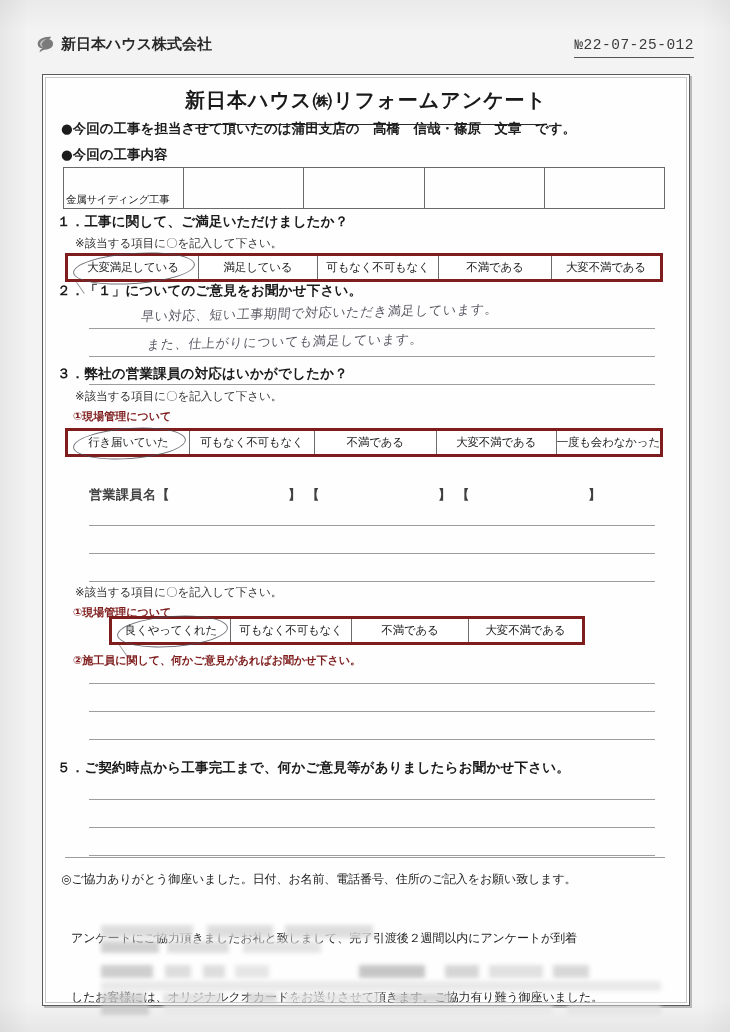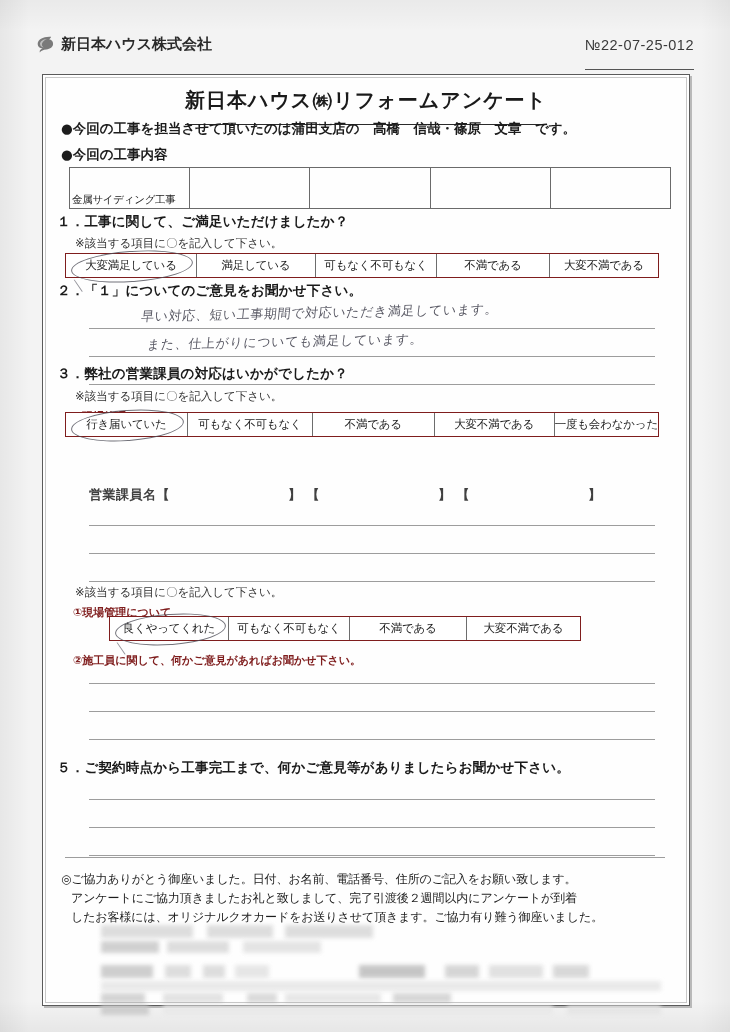--- a/index.html
+++ b/index.html
@@ -58,26 +58,26 @@
     font-size: 15px;
     font-weight: bold;
     color: #2a2a2a;
     letter-spacing: 0px;
     white-space: nowrap;
   }
   .doc-no {
     position: absolute;
     right: 36px;
     top: 3px;
-    font-family: Liberation Sans, sans-serif;
+    font-family: Liberation Mono, monospace;
     font-size: 14.5px;
     color: #3a3a3a;
     letter-spacing: 0.5px;
     border-bottom: 1px solid #555;
-    padding-bottom: 16px;
+    padding-bottom: 4px;
     white-space: nowrap;
   }
 
   
   .form-frame {
     position: absolute;
     left: 42px;
     top: 74px;
     width: 646px;
     height: 930px;
@@ -126,21 +126,21 @@
     color: #1c1c1c;
     white-space: nowrap;
     letter-spacing: 0px;
   }
   .bullet-line.l1 { top: 45px; }
   .bullet-line.l2 { top: 71px; }
 
   
   .work-table {
     position: absolute;
-    left: 26px;
+    left: 20px;
     top: 92px;
     width: 600px;
     height: 40px;
     border: 1px solid #6a6a6a;
     display: flex;
   }
   .work-table .cell {
     flex: 1 1 0;
     border-right: 1px solid #6a6a6a;
     position: relative;
@@ -182,21 +182,21 @@
     font-family: "DejaVu Sans", sans-serif;
     font-size: 11px;
     font-weight: bold;
     color: #7f1d1d;
     white-space: nowrap;
   }
 
   
   .opt-table {
     position: absolute;
-    border: 1px solid #7f1d1d;
+    border: 3px solid #7f1d1d;
     display: flex;
     height: 23px;
     background: #fff;
   }
   .opt-table .opt {
     border-right: 1px solid #6d6d6d;
     display: flex;
     align-items: center;
     justify-content: center;
     position: relative;
@@ -279,21 +279,21 @@
     position: absolute;
     left: 18px;
     width: 612px;
     font-family: "DejaVu Sans", sans-serif;
     font-size: 12px;
     line-height: 19px;
     color: #1c1c1c;
     letter-spacing: -0.1px;
   }
   .footer-text .ln { display: block; white-space: nowrap; }
-  .footer-text .ln.indent { padding-left: 10px; }
+  .footer-text .ln.indent { padding-left: 10px; margin-top: 40px; }
 
   
   .redact-area {
     position: absolute;
     left: 24px;
     top: 856px;
     width: 596px;
     height: 66px;
   }
   .blur {
@@ -374,21 +374,21 @@
     <div class="q-title" style="top:207px">２．「１」についてのご意見をお聞かせ下さい。</div>
     <div class="wline" style="left:46px; top:253px; width:566px;"></div>
     <div class="wline" style="left:46px; top:281px; width:566px;"></div>
     <div class="wline" style="left:46px; top:309px; width:566px;"></div>
     <div class="handwrite" style="left:98px; top:229px;">早い対応、短い工事期間で対応いただき満足しています。</div>
     <div class="handwrite" style="left:104px; top:258px;">また、仕上がりについても満足しています。</div>
 
     <div class="q-title" style="top:290px">３．弊社の営業課員の対応はいかがでしたか？</div>
     <div class="q-note" style="top:314px">※該当する項目に〇を記入して下さい。</div>
     <div class="q-sub" style="top:334px">①現場管理について</div>
-    <div class="opt-table" style="left:22px; top:337px; width:592px;">
+    <div class="opt-table" style="left:22px; top:353px; width:592px;">
       <div class="opt" style="width:122px">
         <span>行き届いていた</span>
         <span class="circle-mark"></span>
       </div>
       <div class="opt" style="width:125px">
           <span>可もなく不可もなく</span>
         </div>
       <div class="opt" style="width:122px">
           <span>不満である</span>
         </div>

